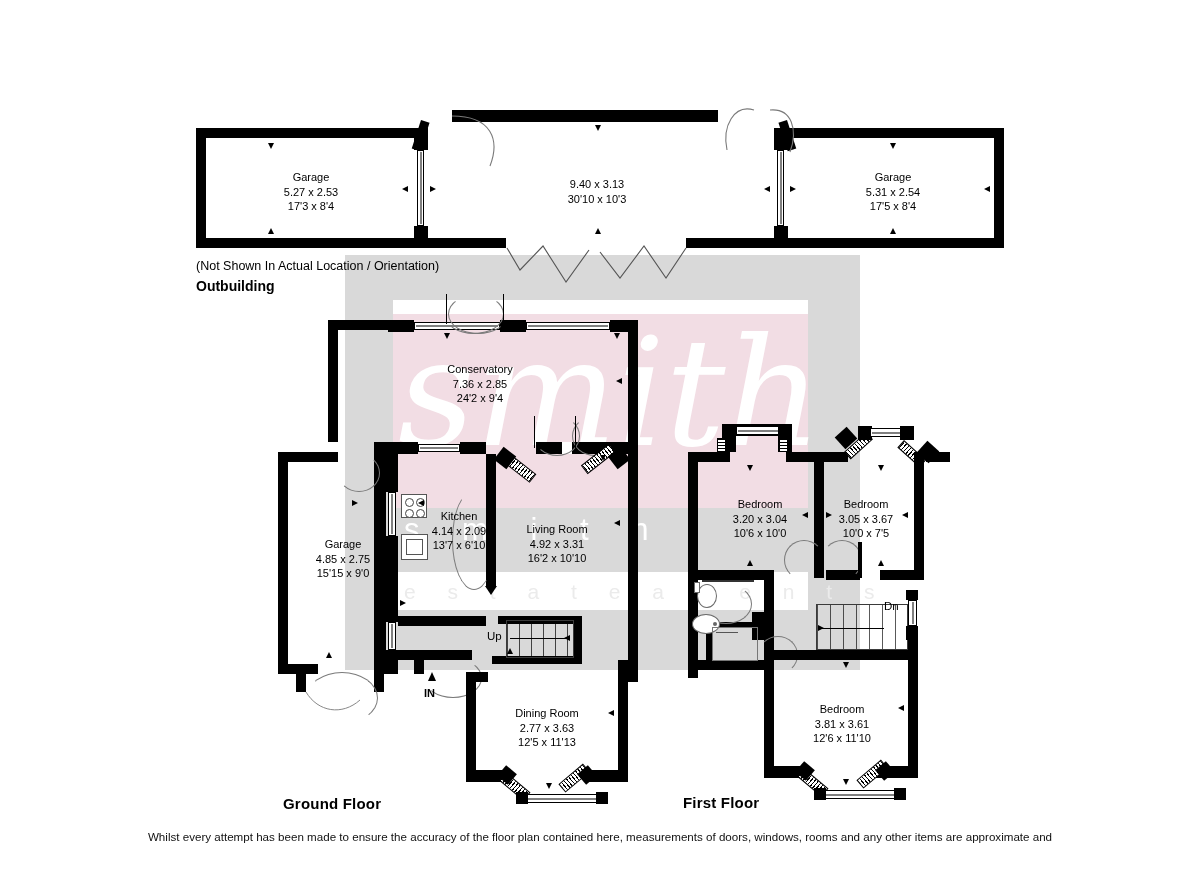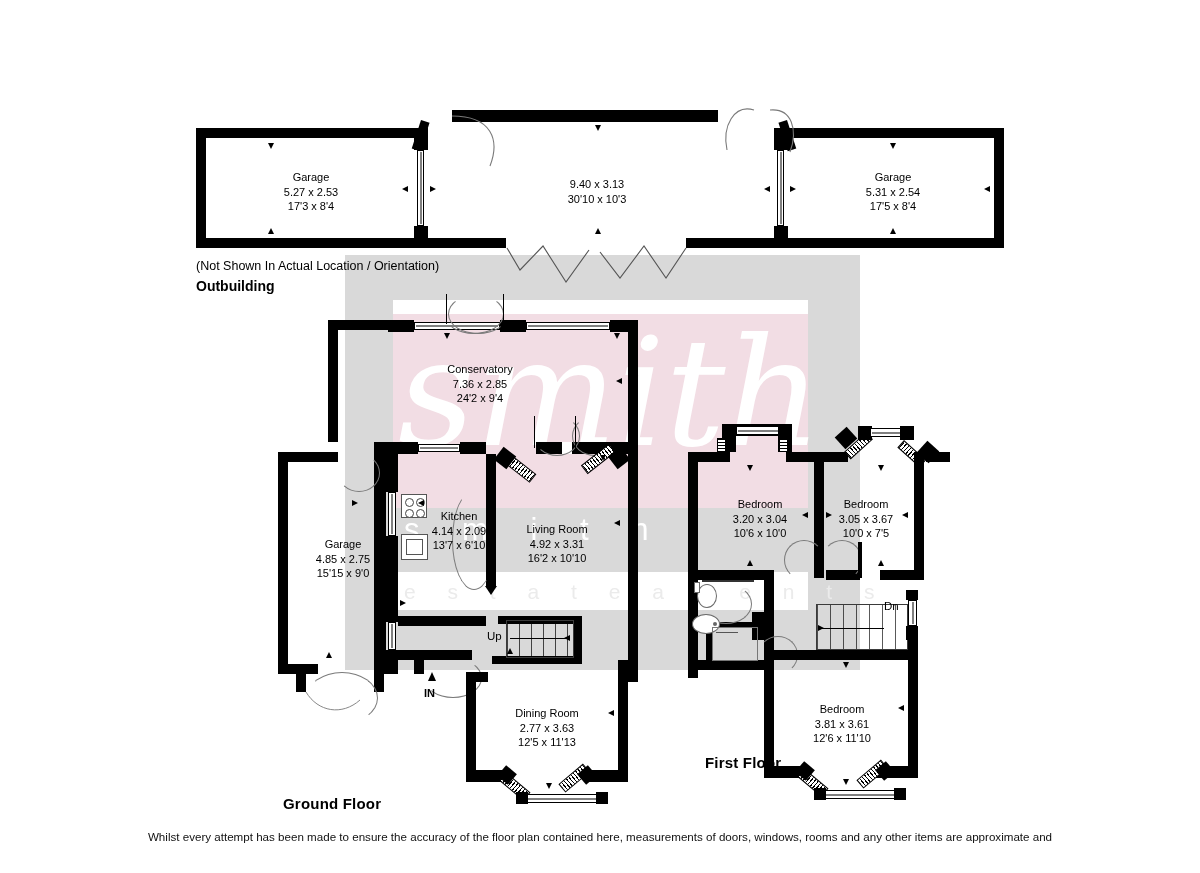--- a/index.html
+++ b/index.html
@@ -547,21 +547,21 @@
       <span class="nm">Bedroom</span>
       <span class="m">3.05 x 3.67</span>
       <span class="f">10'0 x 7'5</span>
     </div>
     <div class="room-label" style="left:842px;top:702px;">
       <span class="nm">Bedroom</span>
       <span class="m">3.81 x 3.61</span>
       <span class="f">12'6 x 11'10</span>
     </div>
 
-    <div class="floor-title" style="left:683px;top:754px;margin-left:22px;">First Floor</div>
+    <div class="floor-title" style="left:683px;top:794px;">First Floor</div>
   </div>
 
   <svg class="overlay" viewBox="0 0 1200 873">
 
     <path d="M452,116 C492,116 500,140 490,166" fill="none" stroke="#7a7a7a" stroke-width="1.1"></path>
     <path d="M754,110 C734,104 722,126 727,150" fill="none" stroke="#7a7a7a" stroke-width="1.1"></path>
     <path d="M770,110 C792,108 798,130 790,152" fill="none" stroke="#7a7a7a" stroke-width="1.1"></path>
 
     <path d="M507,248 L520,270 L543,246 L566,282 L589,250" fill="none" stroke="#555" stroke-width="1.1"></path>
     <path d="M600,252 L620,278 L644,246 L666,278 L686,248" fill="none" stroke="#555" stroke-width="1.1"></path>

